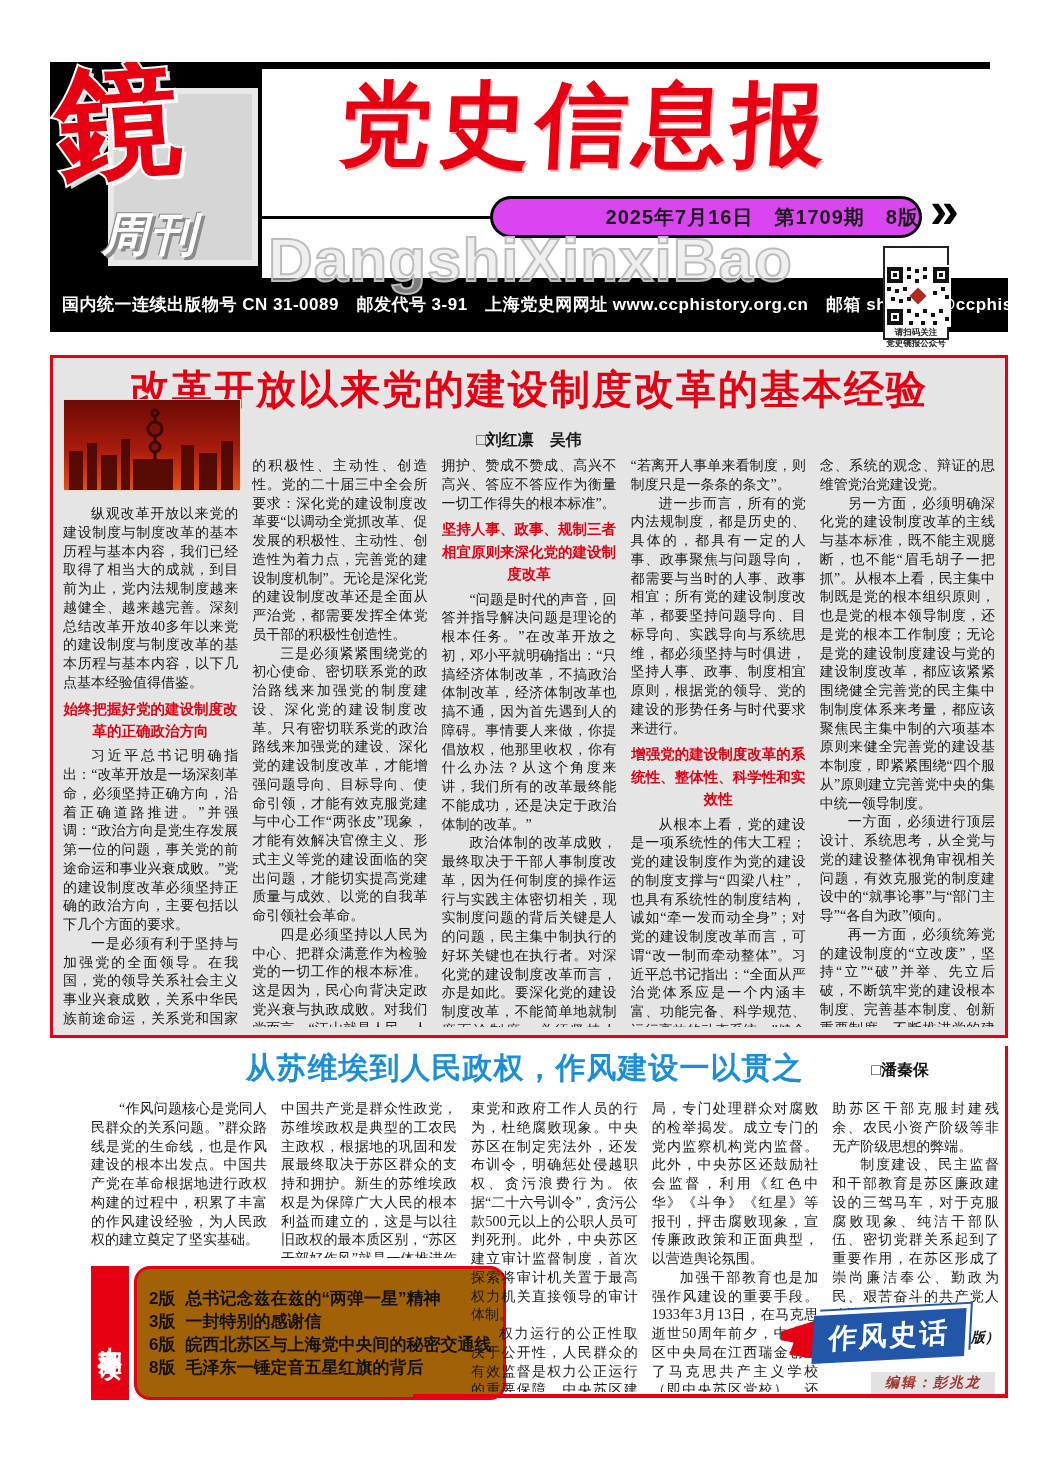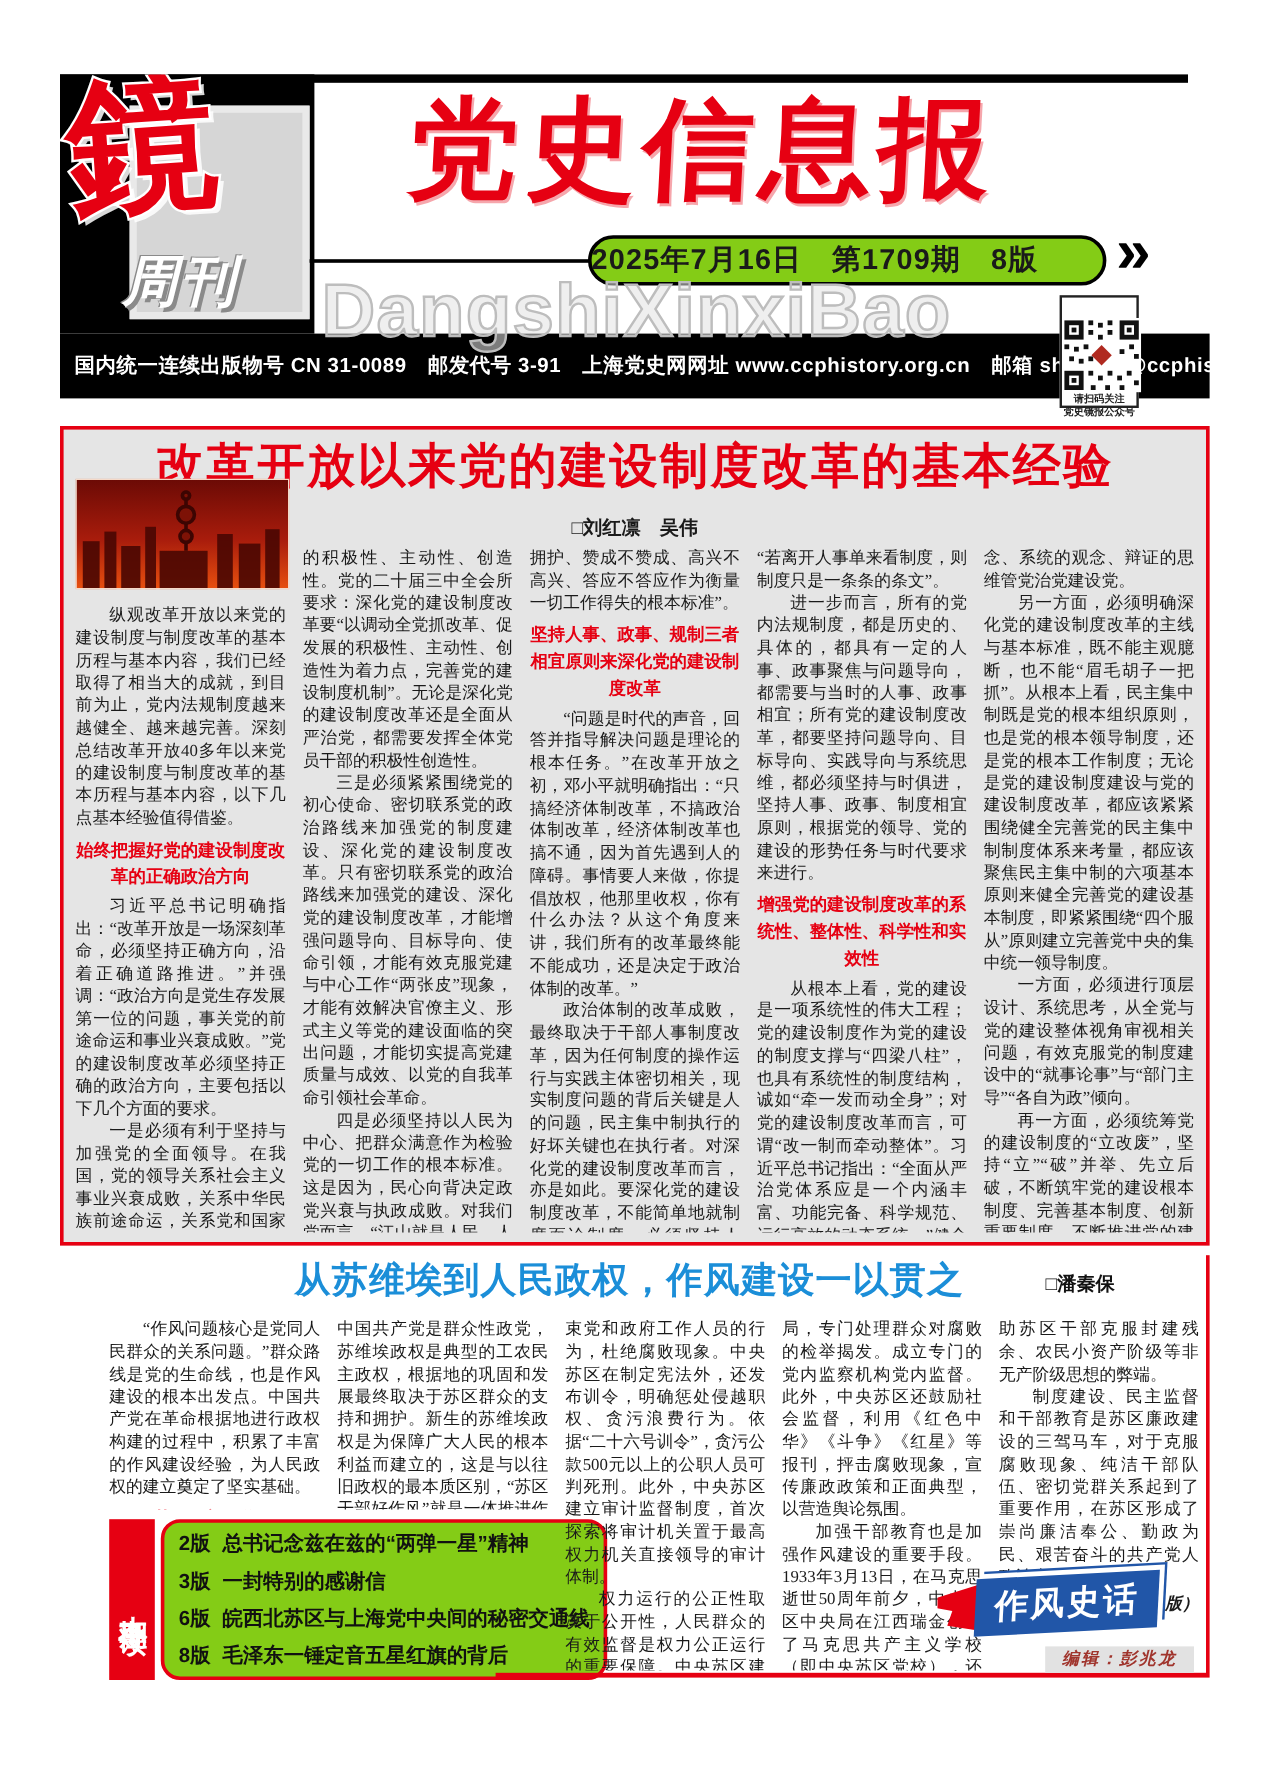--- a/index.html
+++ b/index.html
@@ -15,21 +15,21 @@
 
   
   .masthead{position:relative;height:278px;}
   .top-rule{position:absolute;left:0;top:0;width:940px;height:7px;background:#000;}
   .logo-block{position:absolute;left:0;top:0;width:212px;height:216px;background:#000;overflow:hidden;}
   .logo-gray-square{position:absolute;left:58px;top:26px;width:150px;height:178px;background:#d6d6d6;border:6px solid #e9e9e9;}
   .logo-main{position:absolute;left:6px;top:-8px;font-family:var(--serif);font-weight:900;font-size:125px;line-height:1.1;color:var(--red);-webkit-text-stroke:4px #fff;paint-order:stroke fill;text-shadow:4px 4px 0 rgba(255,255,255,.85);transform:rotate(-4deg);}
   .logo-sub{position:absolute;left:52px;top:142px;font-family:var(--sans);font-weight:bold;font-style:italic;font-size:46px;color:#fff;text-shadow:3px 3px 0 #8a8a8a,-1px -1px 0 #8a8a8a;letter-spacing:2px;}
   .paper-title{position:absolute;left:235px;top:6px;width:600px;text-align:center;font-family:var(--serif);font-weight:900;font-size:92px;line-height:1.25;color:var(--red);letter-spacing:6px;transform:skewX(-3deg);text-shadow:2px 2px 0 rgba(230,0,18,.35);}
   .mast-line{position:absolute;left:208px;top:154px;width:242px;height:3px;background:#000;}
-  .date-capsule{position:absolute;left:440px;top:134px;width:432px;height:42px;border:3px solid #000;border-radius:22px;background:#84cc16;text-align:left;line-height:36px;font-family:var(--sans);font-weight:bold;font-size:24px;letter-spacing:1px;}
+  .date-capsule{position:absolute;left:440px;top:134px;width:432px;height:42px;border:3px solid #000;border-radius:22px;background:#d946ef;text-align:right;line-height:36px;font-family:var(--sans);font-weight:bold;font-size:20px;letter-spacing:1px;}
   .chevrons{position:absolute;left:880px;top:118px;font-family:var(--sans);font-weight:900;font-size:52px;color:#000;}
   .watermark{position:absolute;left:218px;top:162px;z-index:3;font-family:var(--sans);font-weight:900;font-size:62px;letter-spacing:1px;color:rgba(226,226,226,.55);-webkit-text-stroke:2px #bdbdbd;white-space:nowrap;}
   .info-bar{position:absolute;left:0;top:216px;width:958px;height:54px;background:#000;color:#fff;font-family:var(--sans);font-weight:bold;font-size:17px;line-height:54px;padding-left:12px;letter-spacing:.5px;white-space:nowrap;}
   .qr-box{position:absolute;left:833px;top:184px;width:66px;height:94px;background:#fff;border:2px solid #222;z-index:5;text-align:center;padding-top:17px;}
   .qr-box svg{display:block;margin:0 auto;}
   .qr-caption{font-family:var(--sans);font-size:8.5px;font-weight:bold;color:#222;line-height:1.25;}
 
   
   .article1{margin-top:15px;height:683px;border:3px solid var(--red);padding:6px 10px 8px;position:relative;background:#e5e5e5;}
   .a1-headline{text-align:center;font-family:var(--sans);font-weight:900;font-size:40px;line-height:1.15;color:var(--red);letter-spacing:2px;margin-top:2px;}
@@ -54,21 +54,21 @@
   .a2-byline{position:absolute;right:70px;top:10px;font-family:var(--sans);font-weight:bold;font-size:16px;color:#111;}
   .a2-body{display:flex;gap:14px;margin-top:10px;margin-left:41px;}
   .a2-left{width:366px;flex:none;display:flex;flex-direction:column;}
   .a2-left .col{height:158px;}
   .a2-right{flex:1;position:relative;}
   .a2-right .col{height:292px;}
 
   
   .digest{display:flex;margin-top:8px;height:134px;}
   .digest-label{width:38px;background:var(--red);color:#fff;font-family:var(--sans);font-weight:900;font-size:24px;writing-mode:vertical-rl;text-orientation:upright;display:flex;align-items:center;justify-content:center;letter-spacing:3px;}
-  .digest-box{flex:1;border:3px solid var(--red);border-radius:16px;margin-left:5px;padding:6px 12px;display:flex;flex-direction:column;justify-content:space-between;background:#84cc16;}
+  .digest-box{flex:1;border:3px solid var(--red);border-radius:16px;margin-left:5px;padding:6px 12px;display:flex;flex-direction:column;justify-content:center;background:#a16207;}
   .digest-row{font-family:var(--sans);font-weight:bold;font-size:17px;color:#111;display:flex;gap:10px;white-space:nowrap;}
   .digest-page{flex:none;}
 
   
   .badge-wrap{position:absolute;right:4px;bottom:32px;width:200px;height:58px;z-index:4;}
   .badge-wrap::before{content:"";position:absolute;left:-14px;top:6px;width:70px;height:44px;background:var(--red);clip-path:polygon(0 35%,70% 0,100% 20%,100% 80%,60% 100%,12% 88%,18% 60%,0 55%);}
   .badge{position:absolute;left:18px;top:2px;background:var(--badge-blue);color:#fff;font-family:var(--sans);font-weight:900;font-size:28px;letter-spacing:2px;padding:5px 16px;transform:skewX(-6deg) rotate(-3deg);box-shadow:4px -4px 0 #fff,6px -6px 0 var(--badge-blue);}
   .editor-strip{position:absolute;right:4px;bottom:6px;background:#e2e2e2;color:#a0342c;font-family:var(--serif);font-weight:bold;font-style:italic;font-size:14px;padding:2px 14px;z-index:4;letter-spacing:2px;}
 </style>
 </head>

